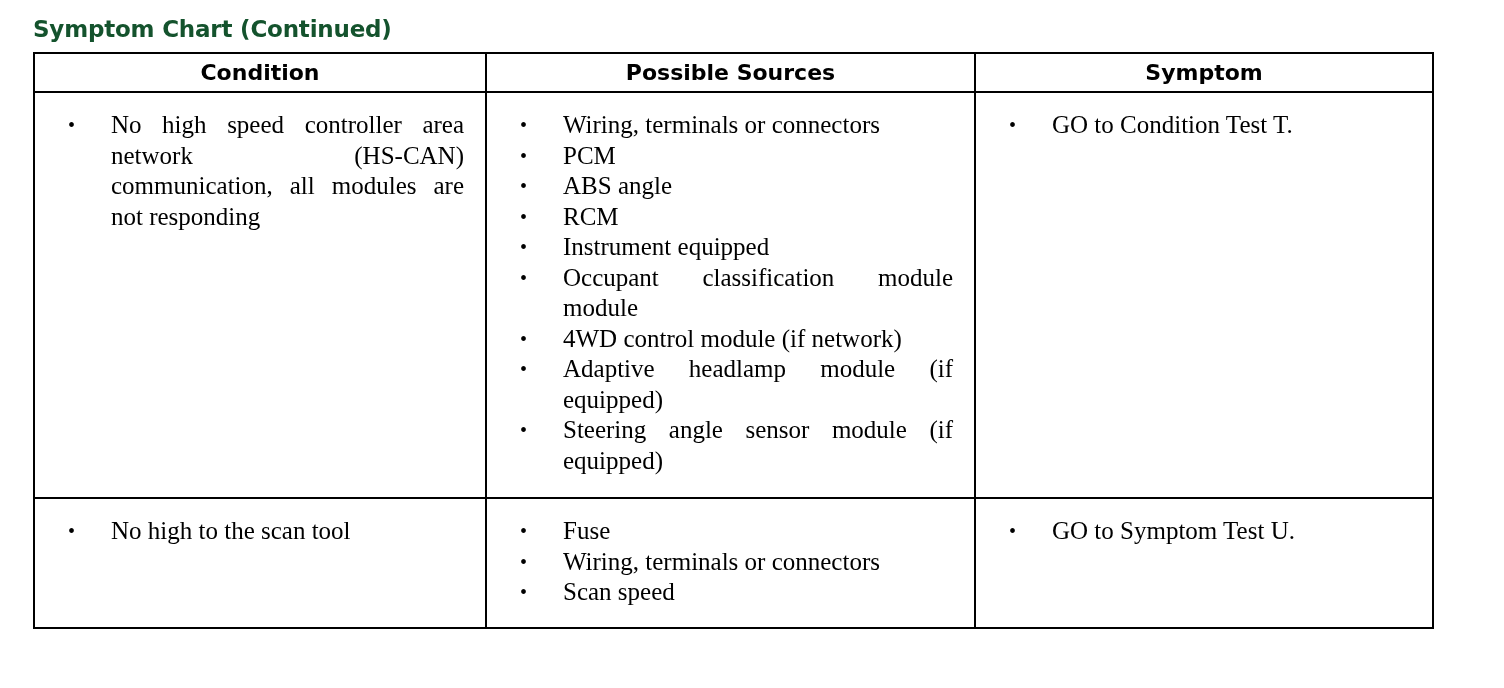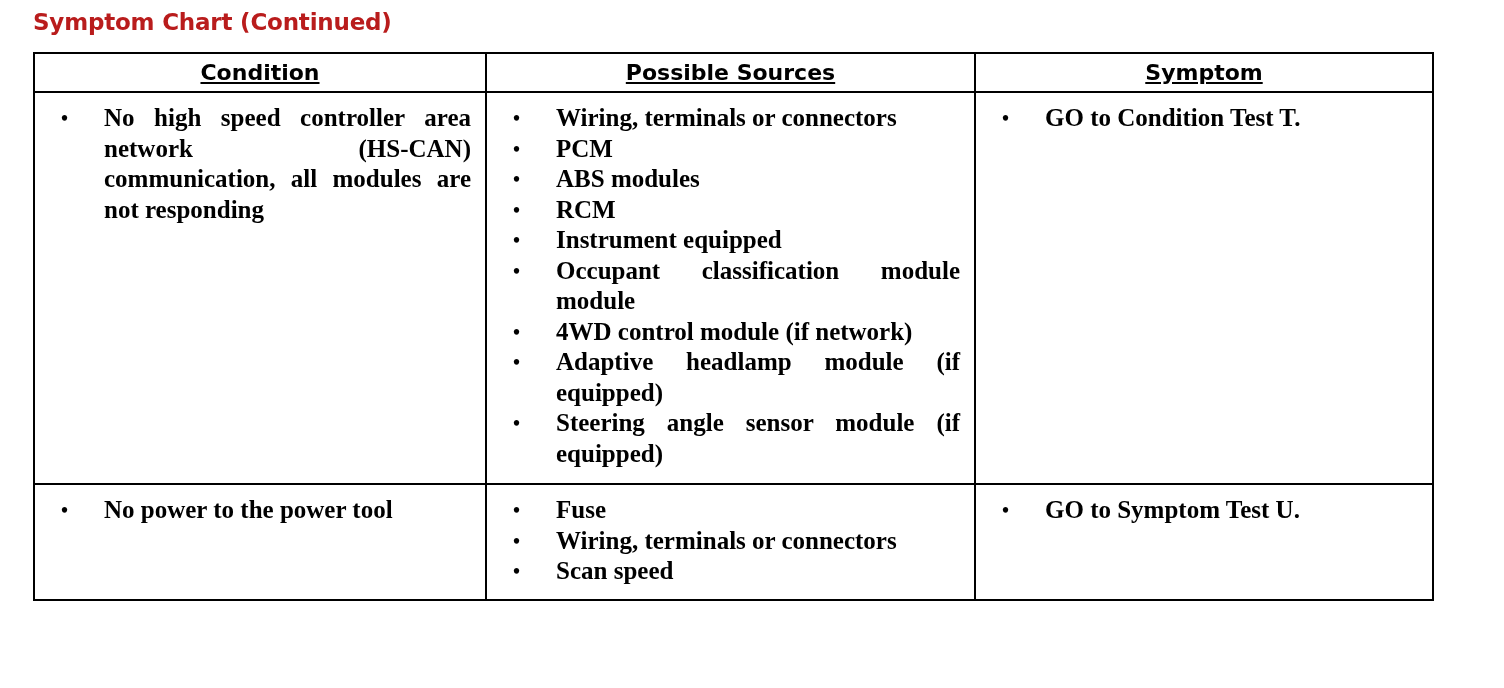--- a/index.html
+++ b/index.html
@@ -12,55 +12,53 @@
     height: 688px;
     position: relative;
     font-family: "Liberation Serif", "DejaVu Serif", serif;
     color: #000000;
     overflow: hidden;
   }
 
   .page-title {
     position: absolute;
     left: 33px;
-    top: 9px;
+    top: 16px;
     font-family: "DejaVu Sans", "Liberation Sans", sans-serif;
     font-weight: bold;
     font-size: 23px;
     letter-spacing: -0.2px;
-    color: #b91c1c;
+    color: #14532d;
     white-space: nowrap;
   }
 
   .symptom-table {
     position: absolute;
     left: 33px;
     top: 52px;
     width: 1399px;
     border-collapse: collapse;
     table-layout: fixed;
   }
 
   .symptom-table th,
   .symptom-table td {
     border: 2px solid #000000;
-    padding: 4px;
+    padding: 11px;
     vertical-align: top;
-    font-weight: bold;
   }
 
   .symptom-table th {
     font-family: "DejaVu Sans", "Liberation Sans", sans-serif;
     font-weight: bold;
     font-size: 22px;
     text-align: center;
     height: 37px;
     line-height: 37px;
     padding: 0 20px;
-    text-decoration: underline;
   }
 
   .col-condition { width: 452px; }
   .col-sources   { width: 489px; }
   .col-action    { width: 458px; }
 
   .cell-inner {
     padding: 6px 10px 8px 10px;
   }
 
@@ -128,21 +126,21 @@
       <td>
         <div class="cell-inner">
           <ul class="bullets">
               <li>
                 <span class="txt">Wiring, terminals or connectors</span>
               </li>
               <li>
                 <span class="txt">PCM</span>
               </li>
               <li>
-                <span class="txt">ABS modules</span>
+                <span class="txt">ABS angle</span>
               </li>
               <li>
                 <span class="txt">RCM</span>
               </li>
               <li>
                 <span class="txt">Instrument equipped</span>
               </li>
               <li>
                 <span class="txt">Occupant classification module module</span>
               </li>
@@ -166,21 +164,21 @@
               </li>
             </ul>
         </div>
       </td>
     </tr>
     <tr>
       <td>
         <div class="cell-inner">
           <ul class="bullets">
               <li>
-                <span class="txt">No power to the power tool</span>
+                <span class="txt">No high to the scan tool</span>
               </li>
             </ul>
         </div>
       </td>
       <td>
         <div class="cell-inner">
           <ul class="bullets">
               <li>
                 <span class="txt">Fuse</span>
               </li>

